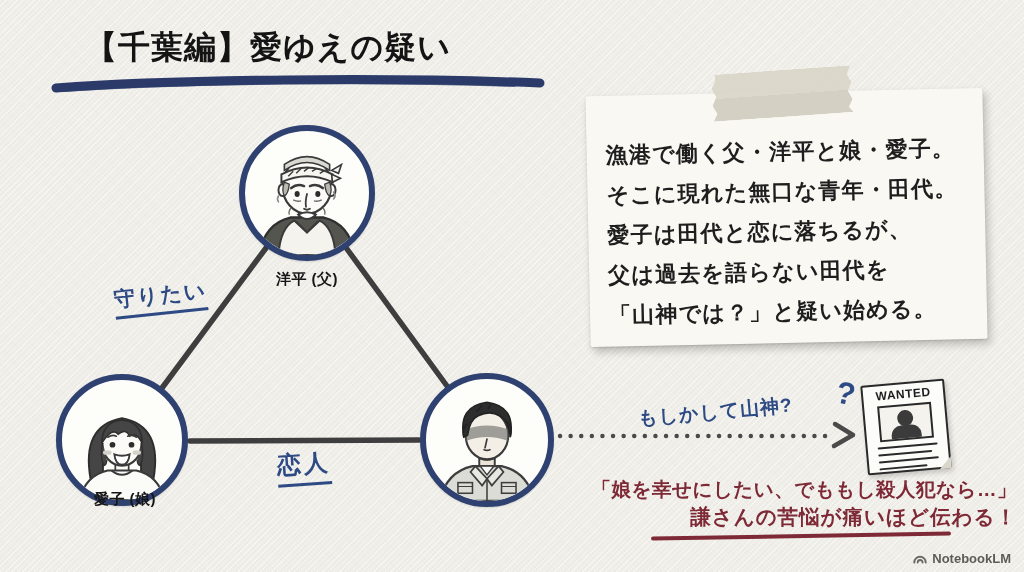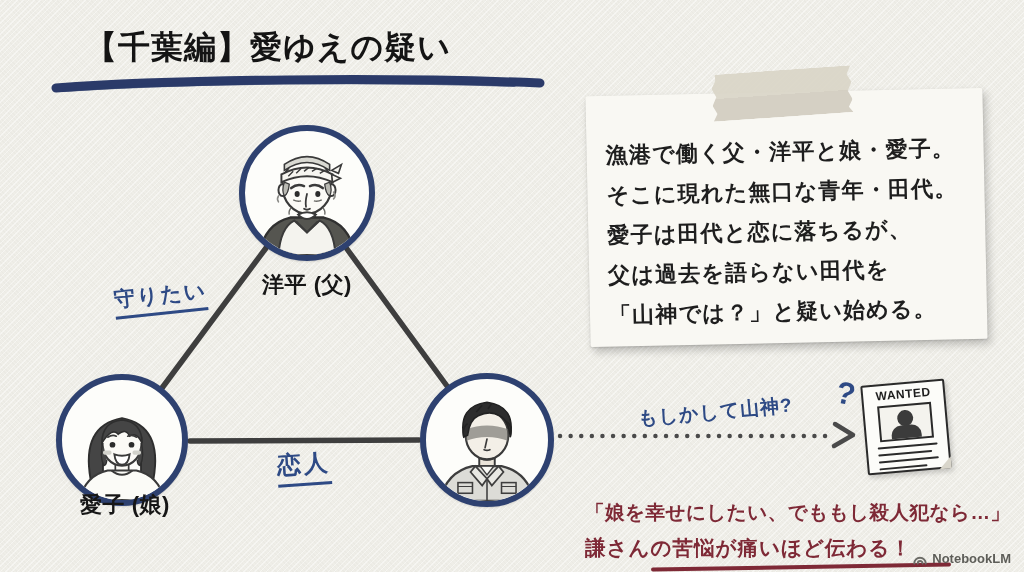--- a/index.html
+++ b/index.html
@@ -27,21 +27,21 @@
   .portrait{
     position:absolute; border-radius:50%;
     border:6px solid #2e4170; background:#fdfdfa; overflow:hidden;
     box-shadow:0 1px 2px rgba(0,0,0,.12);
   }
   .portrait svg{ display:block; width:100%; height:100%; }
   .p-father{ left:239px; top:125px; width:136px; height:136px; }
   .p-daughter{ left:56px; top:374px; width:132px; height:132px; }
   .p-stranger{ left:420px; top:373px; width:134px; height:134px; }
   .char-label{
-    position:absolute; font-size:22px; font-weight:700; color:#161616;
+    position:absolute; font-size:15px; font-weight:700; color:#161616;
     text-align:center; letter-spacing:.5px; white-space:nowrap;
   }
   .l-father{ left:223px; top:270px; width:168px; }
   .l-daughter{ left:41px; top:490px; width:168px; }
   .l-stranger{ left:385px; top:508px; width:200px; }
   
   .hand{
     position:absolute; color:#2e4a85; font-weight:700; white-space:nowrap;
   }
   .hw-protect{
@@ -106,30 +106,30 @@
     border-radius:10px 10px 0 0; background:#3b3b3b;
   }
   .wanted-line{ height:2px; background:#2a2a2a; margin:5px 10px 0; border-radius:1px; }
   .wanted-line.w2{ margin-right:16px; }
   .wanted-line.w3{ margin-right:22px; }
   .wanted-fold{
     position:absolute; right:-2px; bottom:-2px; width:0; height:0;
     border-left:12px solid transparent; border-bottom:12px solid #d9d6cb;
   }
   
-  .comment{ position:absolute; left:585px; top:499px; width:432px; text-align:left; color:#7e2936; }
+  .comment{ position:absolute; left:585px; top:476px; width:432px; text-align:right; color:#7e2936; }
   .comment .c1{ font-size:19.5px; font-weight:700; letter-spacing:.5px; white-space:nowrap; }
-  .comment .c2{ font-size:20.5px; font-weight:700; letter-spacing:1px; margin-top:8px; white-space:nowrap; }
+  .comment .c2{ font-size:20.5px; font-weight:700; letter-spacing:1px; margin-top:0; white-space:nowrap; }
   .comment .c-underline{
     margin:3px auto 0; width:300px; height:3.5px; background:#7e2936;
     border-radius:2px; transform:rotate(-1deg);
   }
   
   .footer{
-    position:absolute; right:13px; bottom:6px; display:flex; align-items:center; gap:4px;
+    position:absolute; right:13px; bottom:6px; display:flex; gap:4px;
     color:#5d5d58; font-size:13px; font-weight:600;
   }
   
   .lines-layer{ position:absolute; left:0; top:0; }
 </style>
 </head>
 <body>
 
 <div class="stage">
 

